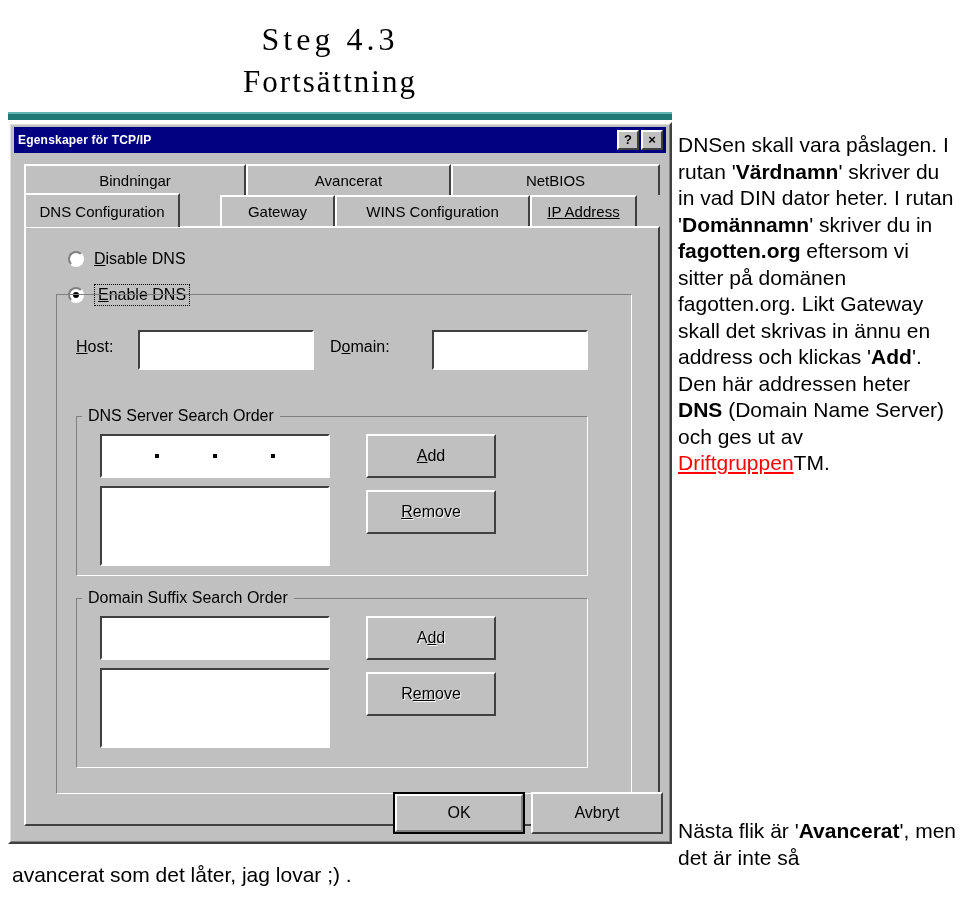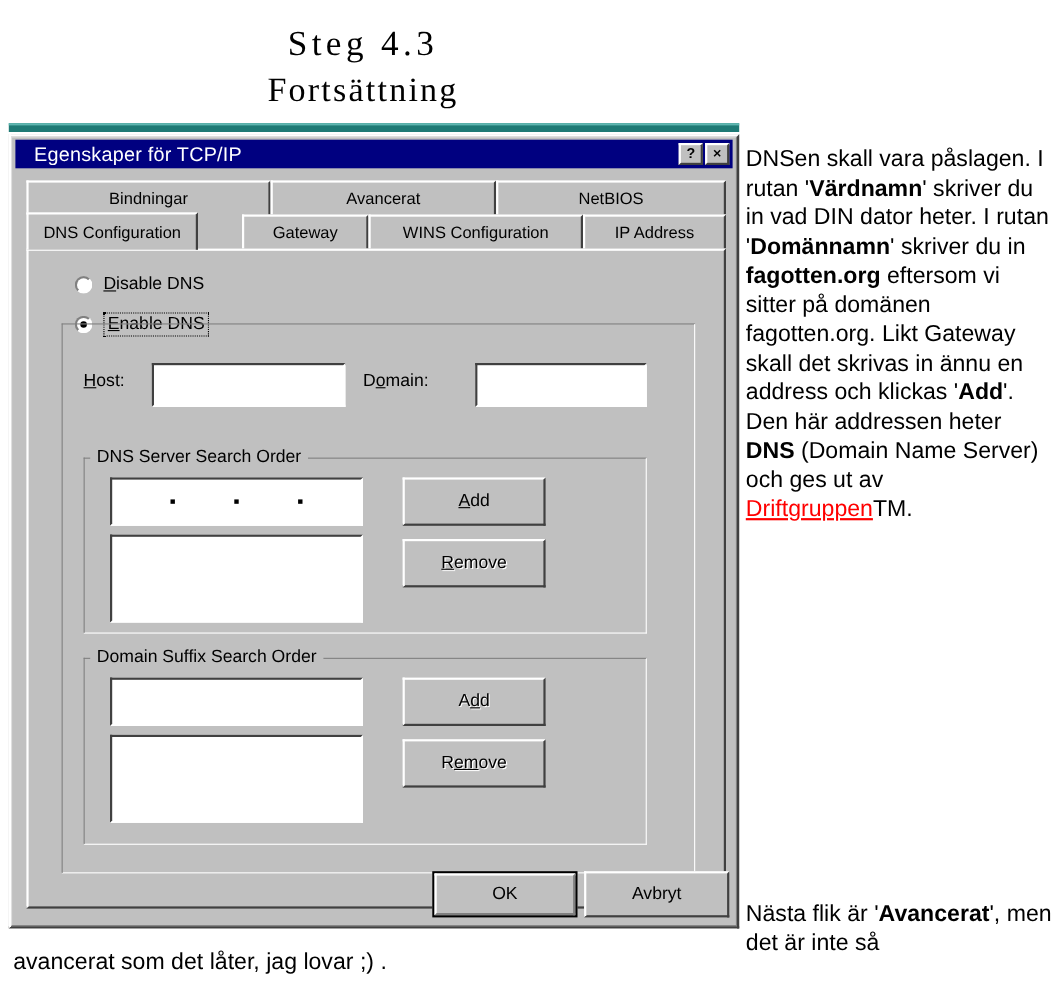--- a/index.html
+++ b/index.html
@@ -77,23 +77,23 @@
   #dialog-titlebar {
     position: absolute;
     left: 4px; top: 3px;
     width: 652px; height: 26px;
     background: #000080;
     display: flex;
     align-items: center;
   }
   #dialog-title-text {
     color: #ffffff;
-    font-weight: normal;
-    font-size: 18px;
-    padding-left: 17px;
+    font-weight: bold;
+    font-size: 12px;
+    padding-left: 4px;
     letter-spacing: 0.2px;
     white-space: nowrap;
   }
   #titlebar-buttons {
     margin-left: auto;
     display: flex;
     gap: 2px;
     padding-right: 3px;
   }
   .tb-btn {
@@ -325,21 +325,21 @@
   <div id="tab-strip">
     <div class="tab-row row-top">
       <div class="tab" style="left:0px; width:222px;text-align:center;">Bindningar</div>
       <div class="tab" style="left:222px; width:205px;">Avancerat</div>
       <div class="tab" style="left:427px; width:209px;">NetBIOS</div>
     </div>
     <div class="tab-row row-bottom">
       <div class="tab active" style="left:0px; width:156px;">DNS Configuration</div>
       <div class="tab" style="left:196px; width:115px;">Gateway</div>
       <div class="tab" style="left:311px; width:195px;">WINS Configuration</div>
-      <div class="tab" style="left:506px; width:130px;">IP Address</div>
+      <div class="tab" style="left:506px; width:107px;text-decoration:underline;">IP Address</div>
     </div>
   </div>
 
   <div id="tab-panel">
 
     <div class="radio-row" style="left:42px; top:22px;">
       <span class="radio-dot"></span>
       <span><span class="acc">D</span>isable DNS</span>
     </div>
 

